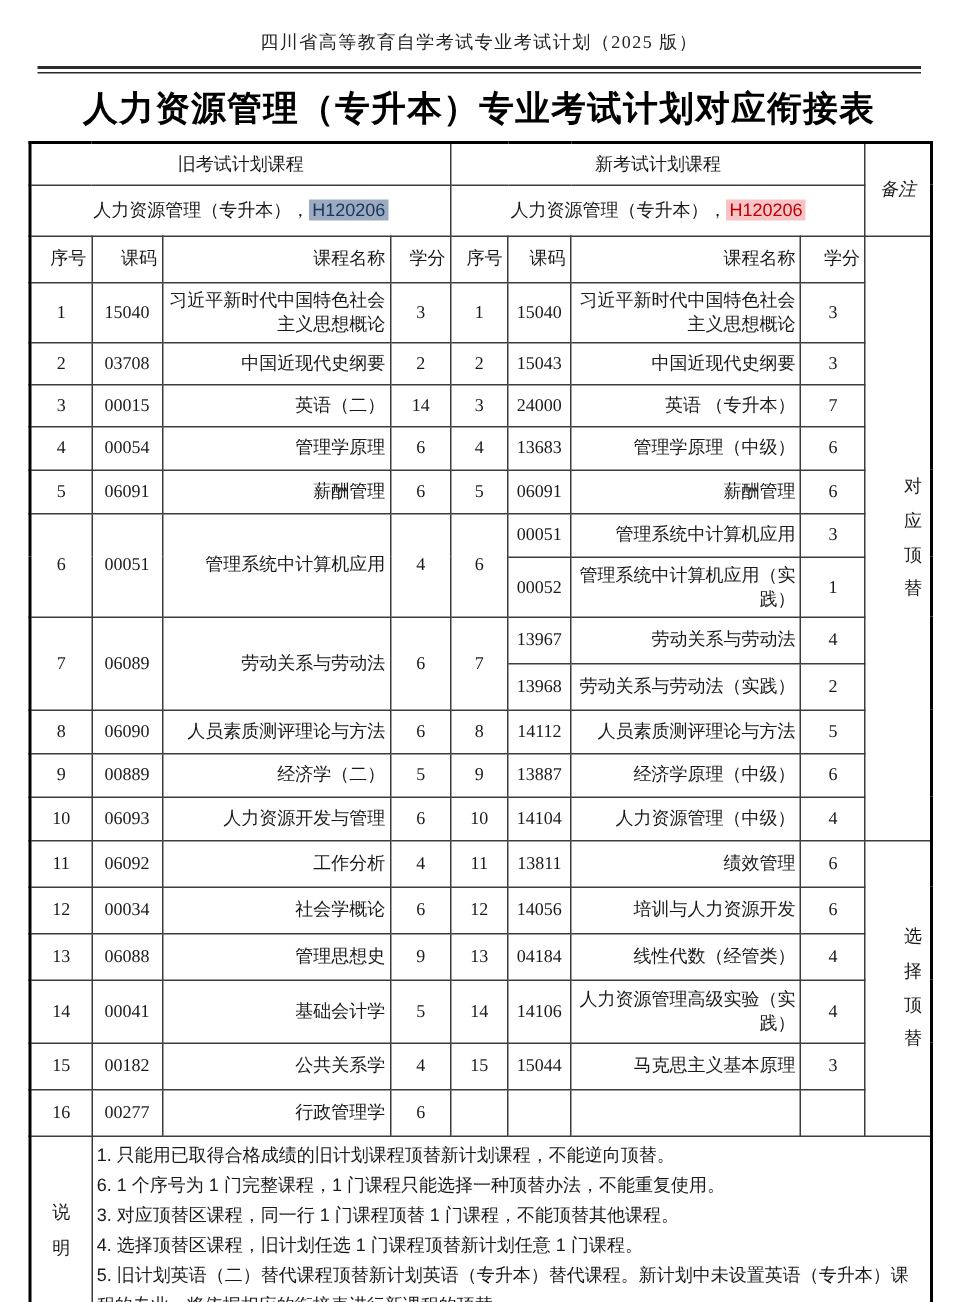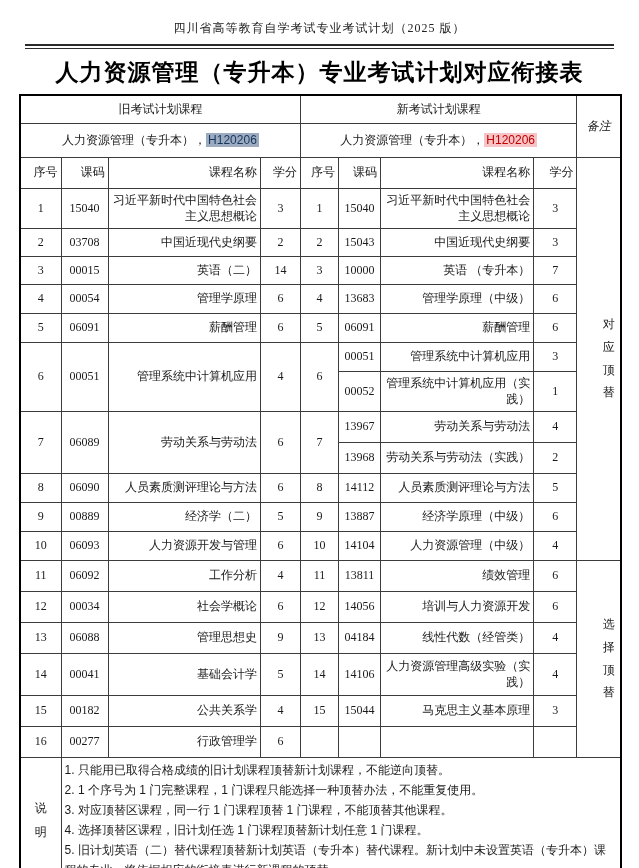--- a/index.html
+++ b/index.html
@@ -168,21 +168,21 @@
     <td class="name">中国近现代史纲要</td>
     <td class="num">3</td>
   </tr>
 
   <tr style="height:28px">
     <td class="num">3</td>
     <td class="num">00015</td>
     <td class="name">英语（二）</td>
     <td class="num">14</td>
     <td class="num">3</td>
-    <td class="num">10000</td>
+    <td class="num">24000</td>
     <td class="name">英语 （专升本）</td>
     <td class="num">7</td>
   </tr>
 
   <tr style="height:29px">
     <td class="num">4</td>
     <td class="num">00054</td>
     <td class="name">管理学原理</td>
     <td class="num">6</td>
     <td class="num">4</td>
@@ -337,20 +337,20 @@
     <td class="num thick-b"></td>
   </tr>
 
   <tr style="height:122px">
     <td class="notes-label">
       <span>说</span>
       <span>明</span>
     </td>
     <td class="notes-body" colspan="8">
       <span class="note-line">1. 只能用已取得合格成绩的旧计划课程顶替新计划课程，不能逆向顶替。</span>
-      <span class="note-line">2. 1 个序号为 1 门完整课程，1 门课程只能选择一种顶替办法，不能重复使用。</span>
+      <span class="note-line">6. 1 个序号为 1 门完整课程，1 门课程只能选择一种顶替办法，不能重复使用。</span>
       <span class="note-line">3. 对应顶替区课程，同一行 1 门课程顶替 1 门课程，不能顶替其他课程。</span>
       <span class="note-line">4. 选择顶替区课程，旧计划任选 1 门课程顶替新计划任意 1 门课程。</span>
       <span class="note-line">5. 旧计划英语（二）替代课程顶替新计划英语（专升本）替代课程。新计划中未设置英语（专升本）课程的专业，将依据相应的衔接表进行新课程的顶替。</span>
     </td>
   </tr>
 </tbody>
   </table>
 
 </body></html>

